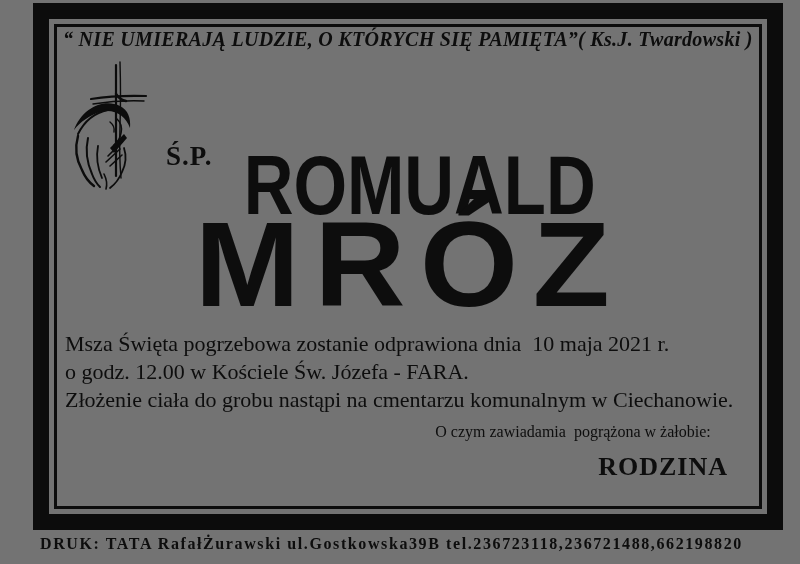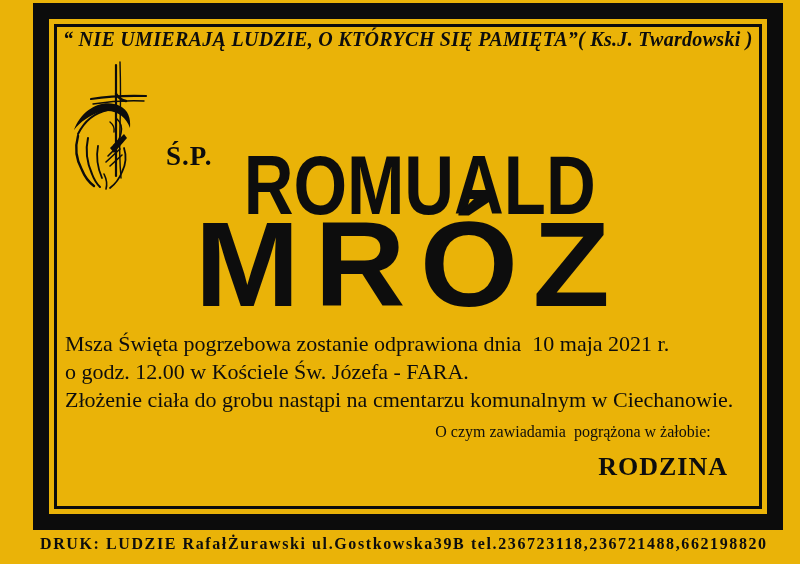--- a/index.html
+++ b/index.html
@@ -4,21 +4,21 @@
 <style>
   html,body{margin:0;padding:0;}
   body{
     width:800px;height:564px;
     background:#ffffff;
     font-family:"Liberation Serif", serif;
     color:#0d0d0d;
     overflow:hidden;
     position:relative;
   }
-  .page{position:absolute;inset:0;background:#eab308;}
+  .page{position:absolute;inset:0;background:#737373;}
 
   
   .outer-frame{
     position:absolute;left:33px;top:3px;width:750px;height:527px;
     box-sizing:border-box;border:16px solid #0c0c0c;
   }
   .inner-frame{
     position:absolute;inset:5px;border:3px solid #0c0c0c;
   }
 
@@ -125,15 +125,15 @@
 
   <div class="abs funeral">
     <div class="line">Msza Święta pogrzebowa zostanie odprawiona dnia  10 maja 2021 r.</div>
     <div class="line">o godz. 12.00 w Kościele Św. Józefa - FARA.</div>
     <div class="line">Złożenie ciała do grobu nastąpi na cmentarzu komunalnym w Ciechanowie.</div>
   </div>
 
   <div class="abs closing-line line">O czym zawiadamia  pogrążona w żałobie:</div>
   <div class="abs family">RODZINA</div>
 
-  <div class="abs footer line">DRUK: LUDZIE RafałŻurawski ul.Gostkowska39B tel.236723118,236721488,662198820</div>
+  <div class="abs footer line">DRUK: TATA RafałŻurawski ul.Gostkowska39B tel.236723118,236721488,662198820</div>
 
 </div>
 
 </body></html>

